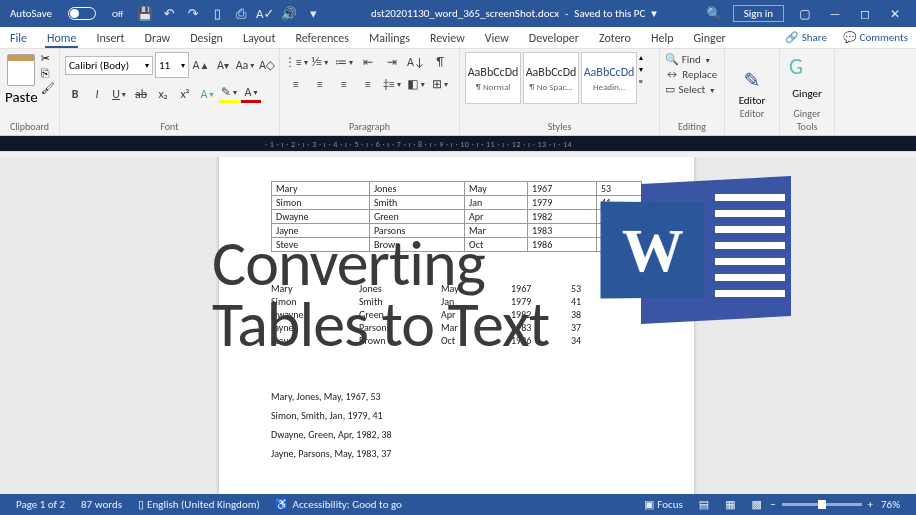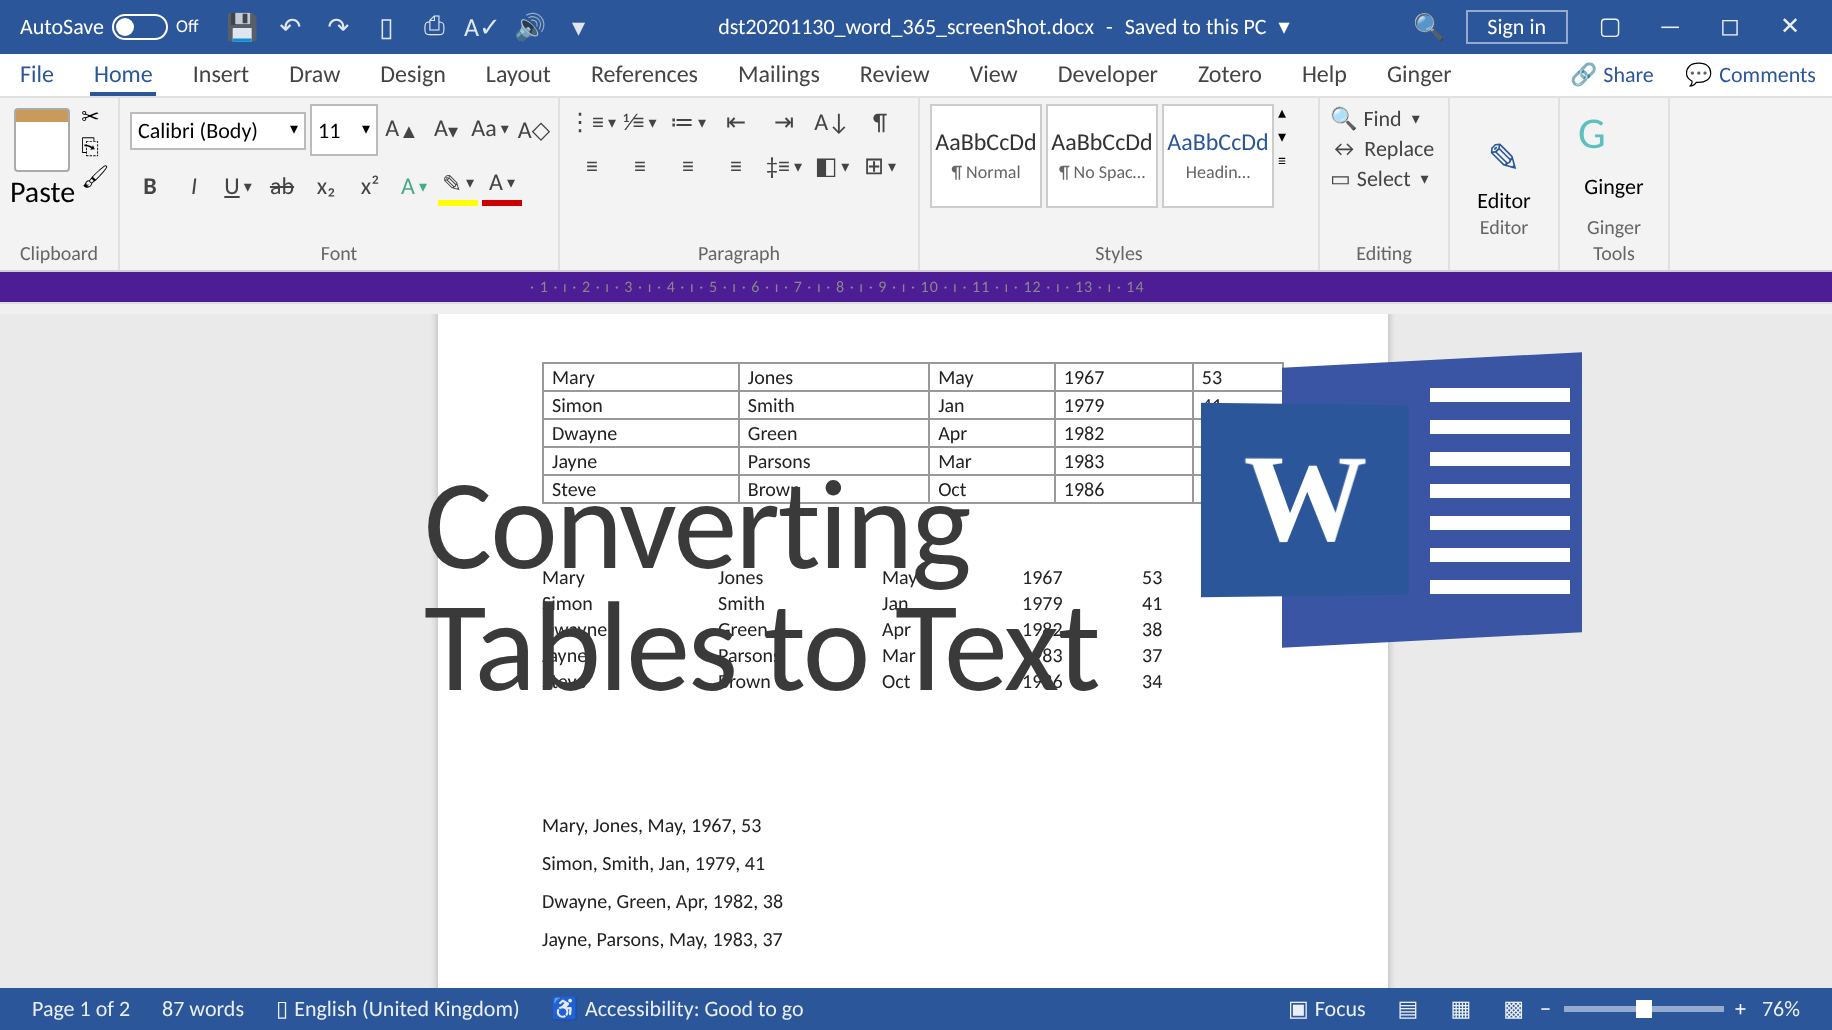--- a/index.html
+++ b/index.html
@@ -1,18 +1,18 @@
 <!DOCTYPE html>
 <html><head>
 <meta charset="utf-8">
 <style>
 *{margin:0;padding:0;box-sizing:border-box;font-family:"Segoe UI",Calibri,sans-serif;user-select:none}
 body{width:916px;height:515px;background:#f0f0f0;position:relative;overflow:hidden}
 .titlebar{height:27px;background:#2b579a;display:flex;align-items:center;color:#fff;font-size:11px;padding:0 6px}
-.autosave{display:flex;align-items:center;gap:4px;padding:0 4px}
+.autosave{display:flex;align-items:center;gap:16px;padding:0 4px}
 .toggle{width:28px;height:13px;border:1px solid #fff;border-radius:8px;display:flex;align-items:center;padding:1px;justify-content:flex-start}
 .toggle .knob{width:9px;height:9px;background:#fff;border-radius:50%}
 .qat{display:flex;gap:8px;margin-left:10px}
 .qat-icn{width:16px;height:16px;display:flex;align-items:center;justify-content:center;opacity:.85;font-size:13px}
 .title-center{flex:1;text-align:center;display:flex;justify-content:center;gap:6px}
 .winbtns{display:flex;gap:0;margin-left:auto}
 .winbtn{width:30px;height:27px;display:flex;align-items:center;justify-content:center;font-size:12px;opacity:.9}
 .signin{border:1px solid rgba(255,255,255,.5);padding:1px 10px;font-size:11px;margin-right:6px}
 .tabs{height:22px;background:#fff;display:flex;align-items:center;font-size:12px;color:#444;border-bottom:1px solid #e0e0e0}
 .tab{padding:0 10px;height:100%;display:flex;align-items:center;cursor:pointer}
@@ -39,30 +39,30 @@
 .para-row{display:flex;gap:2px}
 .pbtn{width:22px;height:19px;display:flex;align-items:center;justify-content:center;font-size:12px;color:#444}
 .styles{width:190px;display:flex;gap:2px}
 .style-box{width:56px;height:52px;border:1px solid #ccc;background:#fff;display:flex;flex-direction:column;align-items:center;justify-content:center;font-size:9px;color:#666}
 .style-box .prev{font-family:Calibri;font-size:12px;color:#333;margin-bottom:2px}
 .editing{width:65px}
 .edit-item{font-size:11px;color:#444;display:flex;align-items:center;gap:3px;padding:1px 0}
 .editor{width:55px;display:flex;flex-direction:column;align-items:center;justify-content:center}
 .ed-icn{width:22px;height:22px;margin:3px 0;display:flex;align-items:center;justify-content:center}
 .ginger{width:55px}
-.ruler{height:16px;background:#4c1d95;border-bottom:1px solid #ddd;font-size:8px;color:#888;padding-left:265px;display:flex;align-items:center;letter-spacing:.5px}
+.ruler{height:16px;background:#0f172a;border-bottom:1px solid #ddd;font-size:8px;color:#888;padding-left:265px;display:flex;align-items:center;letter-spacing:.5px}
 .canvas{position:absolute;top:157px;left:0;right:0;bottom:21px;background:#eaeaea;overflow:hidden}
 .page{position:absolute;left:219px;top:-12px;width:475px;background:#fff;box-shadow:0 1px 4px rgba(0,0,0,.25);padding:36px 52px;min-height:380px}
 .tbl{width:100%;border-collapse:collapse;font-size:10px;font-family:Calibri}
 .tbl td{border:1px solid #999;padding:0 4px;height:13px;color:#222}
 .plain{margin-top:30px;font-size:10px;font-family:Calibri}
 .plain-row{display:flex}
 .plain-row span{display:inline-block;color:#222}
 .pc1{width:88px}.pc2{width:82px}.pc3{width:70px}.pc4{width:60px}
-.csv{margin-top:56px;font-size:10px;font-family:Calibri;line-height:19px;color:#222}
+.csv{margin-top:40px;font-size:10px;font-family:Calibri;line-height:19px;color:#222}
 .overlay-title{position:absolute;left:212px;top:233px;font-size:64px;font-weight:400;color:#3a3a3a;line-height:.95;font-family:"Segoe UI",sans-serif;letter-spacing:-1px}
 .word-logo{position:absolute;right:125px;top:172px;width:190px;height:155px}
 .wl-back{position:absolute;left:40px;top:8px;width:150px;height:140px;background:#3955a3;transform:skewY(-3deg)}
 .wl-lines{position:absolute;right:6px;top:22px;width:70px;display:flex;flex-direction:column;gap:9px}
 .wl-lines div{height:7px;background:#fff}
 .wl-front{position:absolute;left:0;top:30px;width:104px;height:96px;background:#2b579a;display:flex;align-items:center;justify-content:center;transform:perspective(300px) rotateY(4deg)}
 .wl-front span{color:#fff;font-size:62px;font-weight:700;font-family:"Segoe UI"}
 .statusbar{position:absolute;bottom:0;left:0;right:0;height:21px;background:#2b579a;color:#fff;font-size:11px;display:flex;align-items:center;padding:0 8px}
 .sb-item{padding:0 8px;opacity:.9;display:flex;align-items:center;gap:3px}
 .sb-right{margin-left:auto;display:flex;align-items:center}

